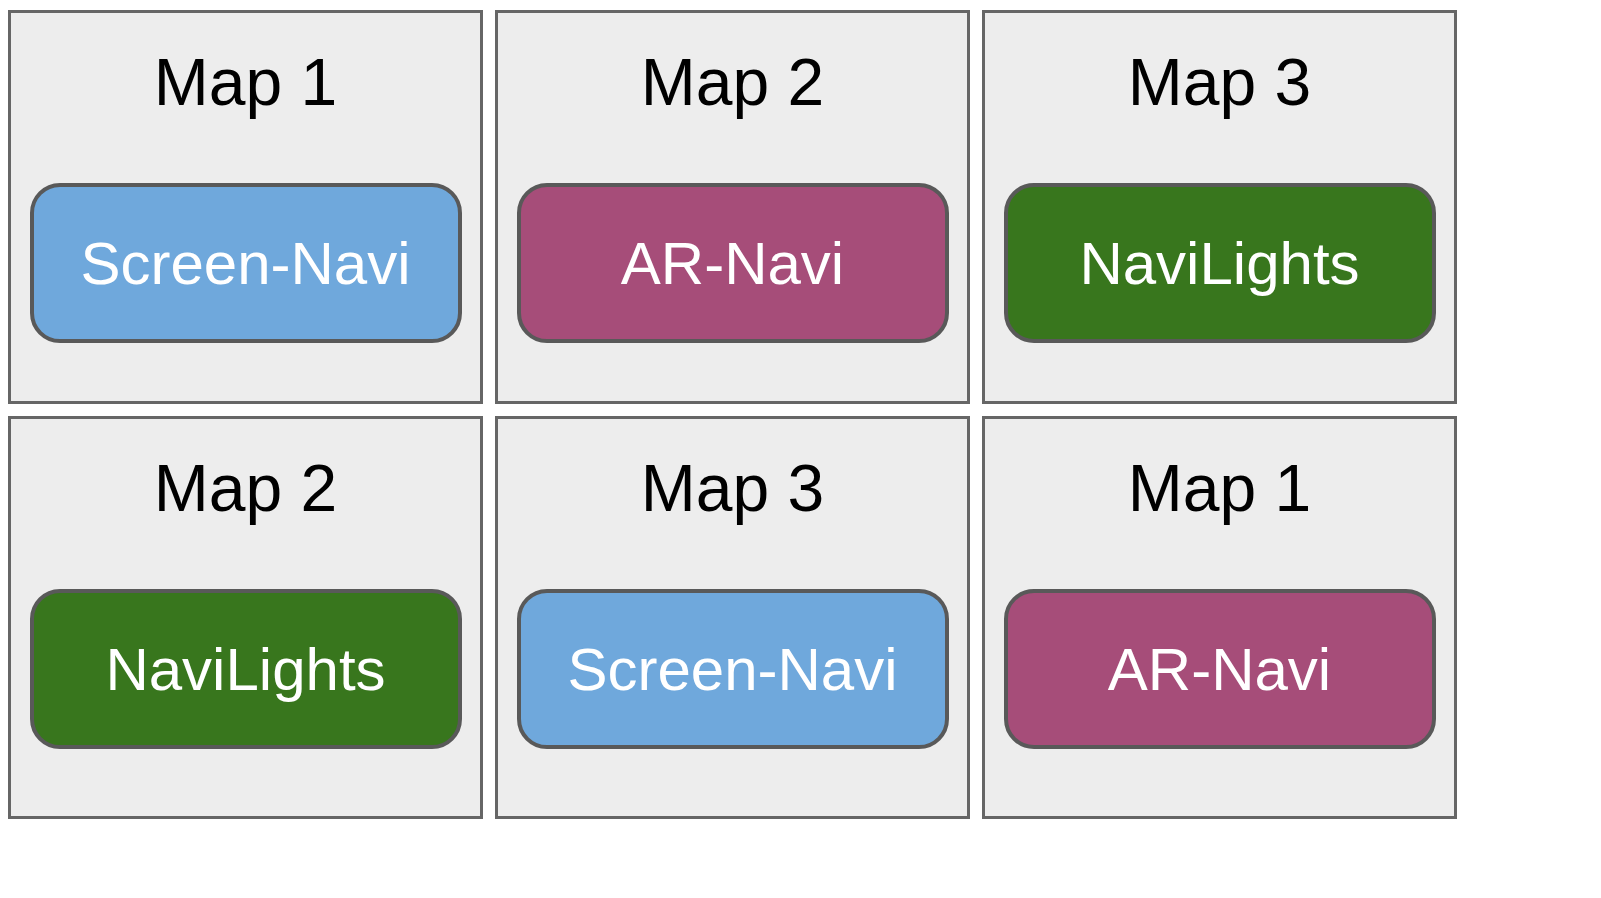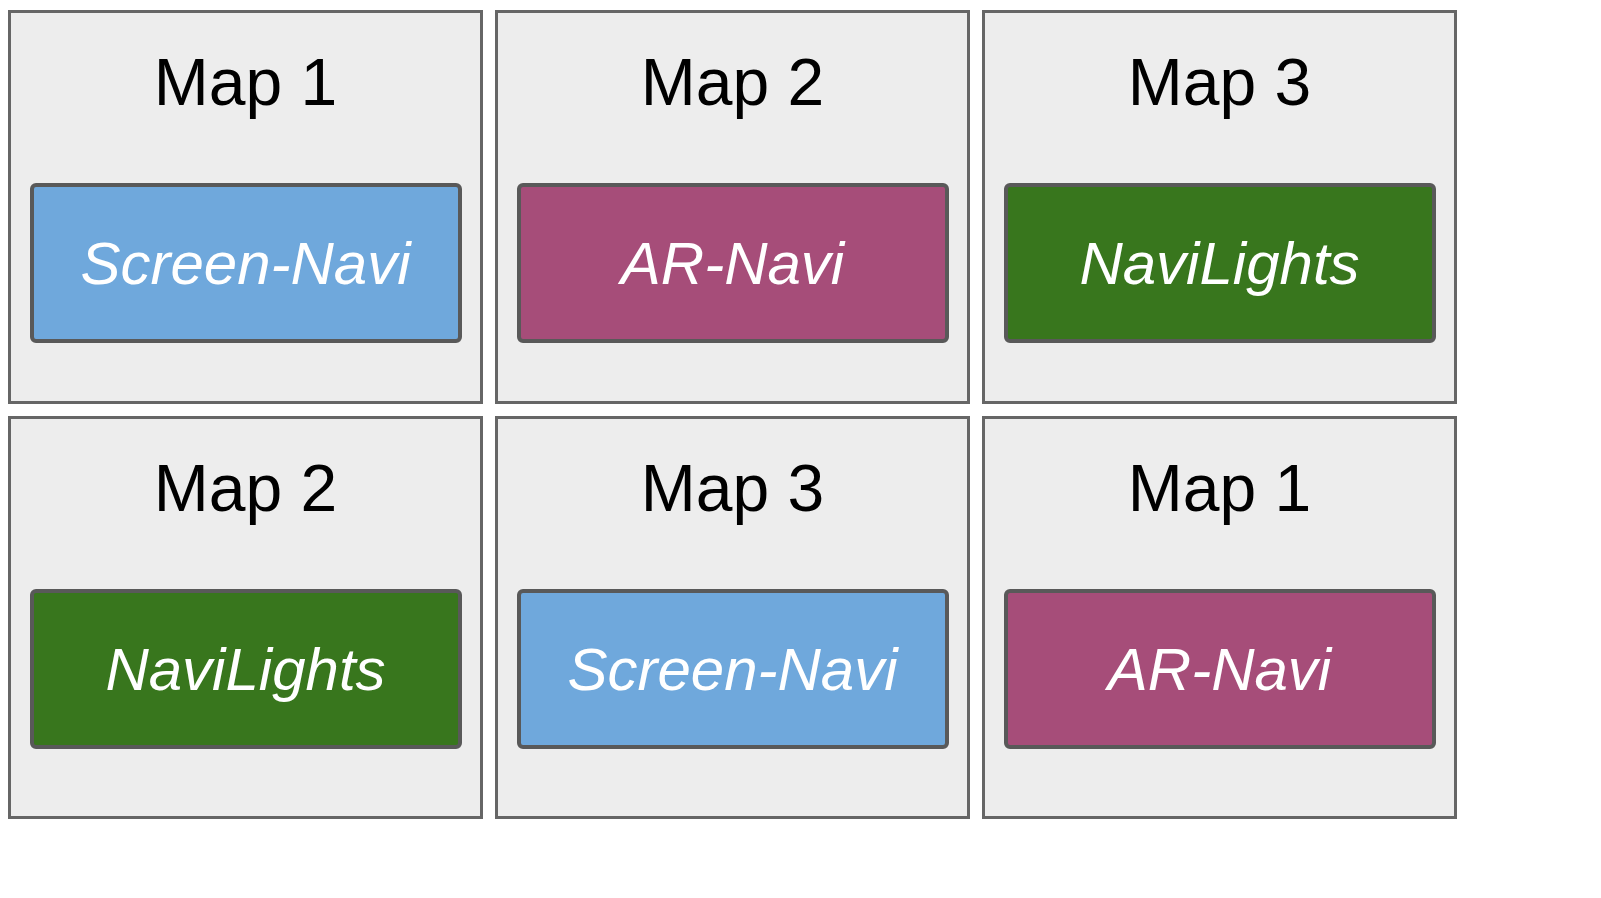--- a/index.html
+++ b/index.html
@@ -38,30 +38,29 @@
     white-space: nowrap;
   }
   .pill {
     position: absolute;
     top: 170px;
     left: 50%;
     transform: translateX(-50%);
     width: 432px;
     height: 160px;
     border: 4px solid #595959;
-    border-radius: 6px;
+    border-radius: 30px;
     box-sizing: border-box;
     display: flex;
     align-items: center;
     justify-content: center;
     color: #ffffff;
     font-size: 60px;
     white-space: nowrap;
     cursor: pointer;
-    font-style: italic;
   }
 </style>
 </head>
 <body>
 
 <div class="grid">
 
   <div class="card">
     <div class="card-title">Map 1</div>
     <div class="pill" style="background-color: rgb(111, 168, 220);">Screen-Navi</div>

